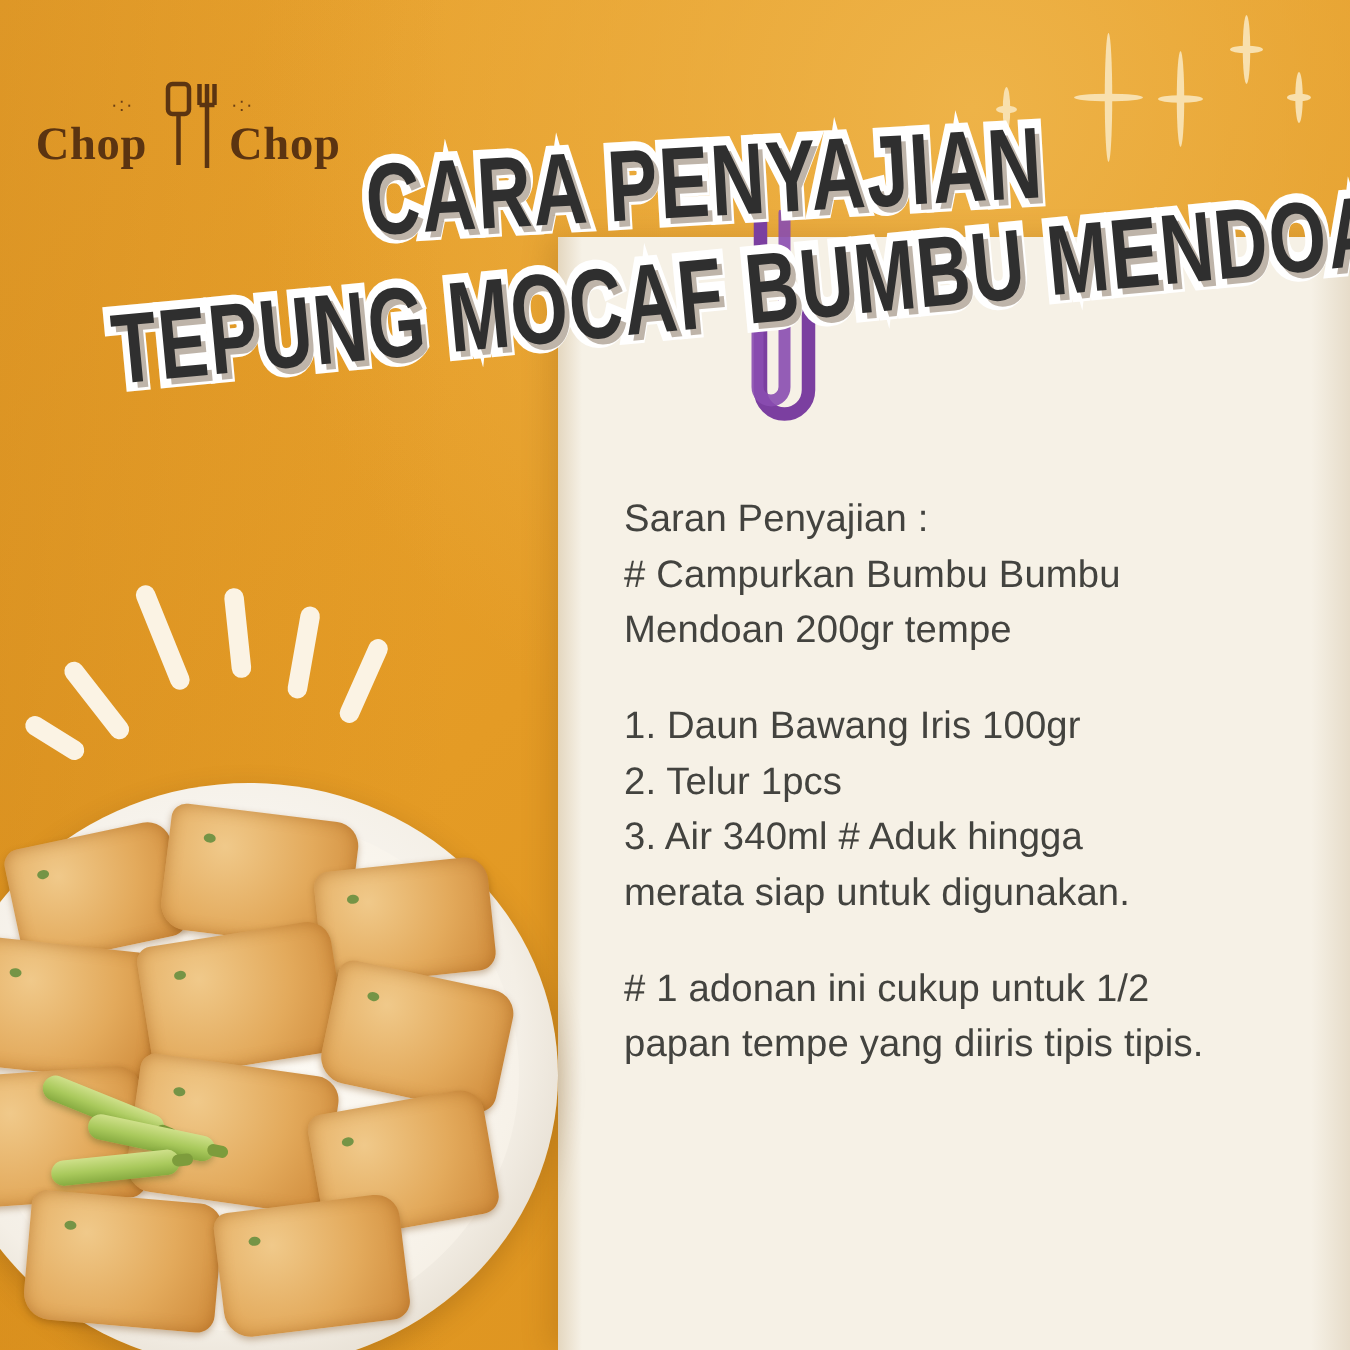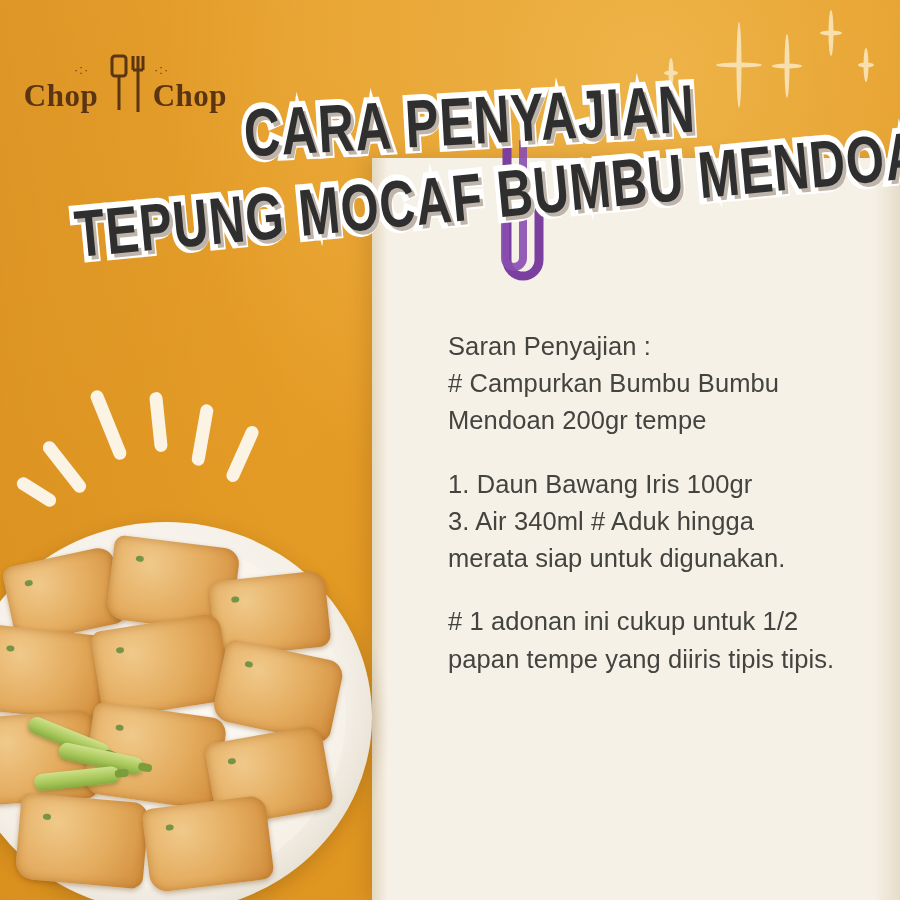--- a/index.html
+++ b/index.html
@@ -169,21 +169,21 @@
     left: 28px;
     top: 110px;
     font-size: 49px;
     transform: rotate(-5.4deg) scaleY(1.35);
     transform-origin: left top;
   }
 
   
   .note-text {
     position: absolute;
-    left: 448px;
+    left: 416px;
     top: 328px;
     width: 430px;
     color: #43433f;
     font-size: 25.5px;
     line-height: 1.46;
     letter-spacing: 0.1px;
   }
   .note-text p { margin: 0; }
   .note-gap { height: 26px; }
 
@@ -303,20 +303,21 @@
     <div class="headline-line hl1">CARA PENYAJIAN</div>
     <div class="headline-line hl2">TEPUNG MOCAF BUMBU MENDOAN</div>
   </div>
 
   <div class="note-text">
     <p>Saran Penyajian :</p>
     <p># Campurkan Bumbu Bumbu</p>
     <p>Mendoan 200gr tempe</p>
     <div class="note-gap"></div>
     <p>1. Daun Bawang Iris 100gr</p>
+    <p>2. Telur 1pcs</p>
     <p>3. Air 340ml # Aduk hingga</p>
     <p>merata siap untuk digunakan.</p>
     <div class="note-gap"></div>
     <p># 1 adonan ini cukup untuk 1/2</p>
     <p>papan tempe yang diiris tipis tipis.</p>
   </div>
 
   <div class="photo">
     <div class="plate">
       <div class="plate-inner"></div>

